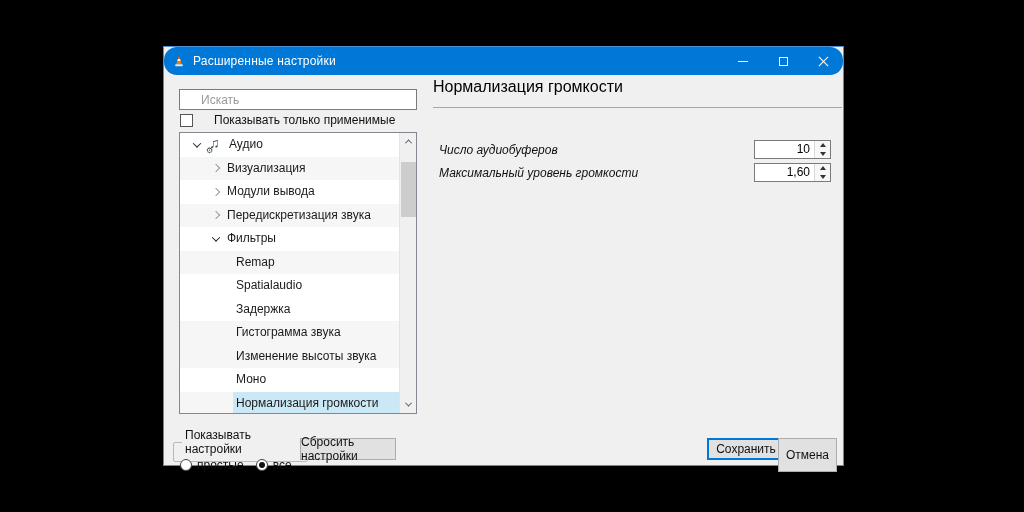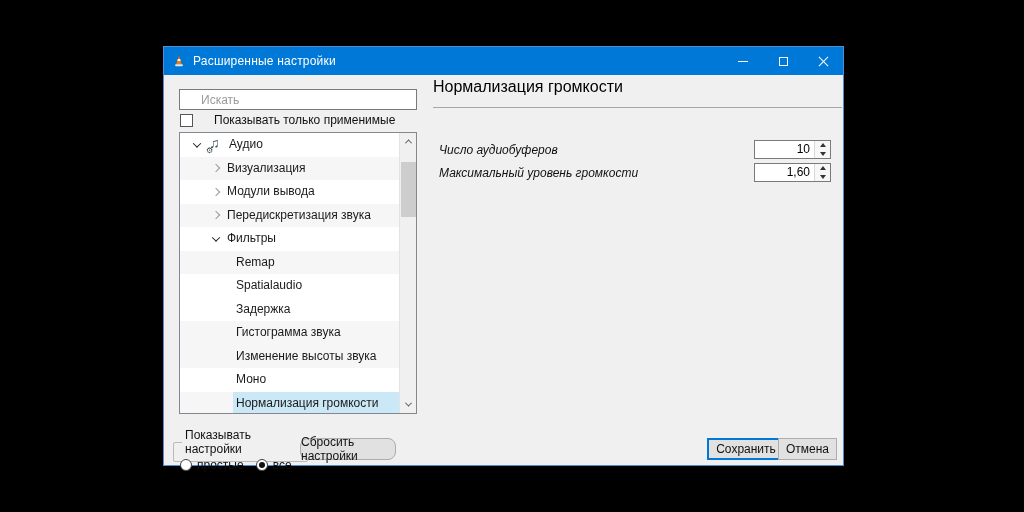--- a/index.html
+++ b/index.html
@@ -4,21 +4,21 @@
 <style>
   * { margin:0; padding:0; box-sizing:border-box; }
   html,body { width:1024px; height:512px; background:#000; overflow:hidden;
               font-family:"Liberation Sans", sans-serif; }
 
   .window { position:absolute; left:163px; top:46px; width:681px; height:420px;
             background:#f0f0f0; border:1px solid #4f8fd0; }
 
   
   .titlebar { position:absolute; left:0; top:0; right:0; height:28px;
-              background:#0078d7; display:flex; align-items:center; }
+              background:#0078d7; display:flex; align-items:center;border-radius:13px; }
   .tb-icon { width:14px; height:15px; margin:0 7px 0 8px; flex:0 0 auto; }
   .tb-title { color:#fff; font-size:12px; letter-spacing:.2px; }
   .tb-spacer { flex:1; }
   .tb-btn { width:40px; height:28px; display:flex; align-items:center; justify-content:center; }
   .glyph-min { width:10px; height:1px; background:#fff; }
   .glyph-max { width:9px; height:9px; border:1px solid #fff; }
   .glyph-close { position:relative; width:11px; height:11px; }
   .glyph-close span { position:absolute; left:-1px; top:5px; width:13px; height:1px; background:#fff; }
   .glyph-close span:nth-child(1){ transform:rotate(45deg); }
   .glyph-close span:nth-child(2){ transform:rotate(-45deg); }
@@ -68,24 +68,24 @@
   .radio-row { display:flex; align-items:center; gap:3px; margin-top:0px; }
   .radio { width:12px; height:12px; border:1px solid #444; border-radius:50%; background:#fff;
            display:inline-flex; align-items:center; justify-content:center; flex:0 0 auto; }
   .radio .dot { width:6px; height:6px; border-radius:50%; background:#111; display:none; }
   .radio.checked .dot { display:block; }
   .radio-opt { display:flex; align-items:center; gap:5px; margin-right:9px; }
 
   .btn { background:#e1e1e1; border:1px solid #adadad; font-size:12px; color:#111;
          display:flex; align-items:center; justify-content:center;
          font-family:"Liberation Sans", sans-serif; }
-  .btn-reset { position:absolute; left:136px; top:391px; width:96px; height:22px;border-radius:8px; }
+  .btn-reset { position:absolute; left:136px; top:391px; width:96px; height:22px; }
   .btn-save  { position:absolute; left:543px; top:391px; width:78px; height:22px;
                border:2px solid #0078d7; }
-  .btn-cancel{ position:absolute; left:614px; top:391px; width:59px; height:22px; }
+  .btn-cancel{ position:absolute; left:614px; top:391px; width:59px; height:34px; }
 
   
   .main-title { position:absolute; left:269px; top:31px; font-size:16px; color:#000; }
   .main-divider { position:absolute; left:269px; top:60px; width:409px; height:1px; background:#a6a6a6; }
   .fields { position:absolute; left:275px; top:93px; width:392px; }
   .field-row { display:flex; align-items:center; height:19px; margin-bottom:4px; }
   .field-label { flex:1; font-size:12px; color:#111;font-style:italic; }
   .spinbox { width:77px; height:19px; background:#fff; border:1px solid #7a7a7a;
              display:flex; align-items:stretch; }
   .spin-value { flex:1; font-size:12px; color:#000; text-align:right; line-height:17px; padding-right:4px; }

